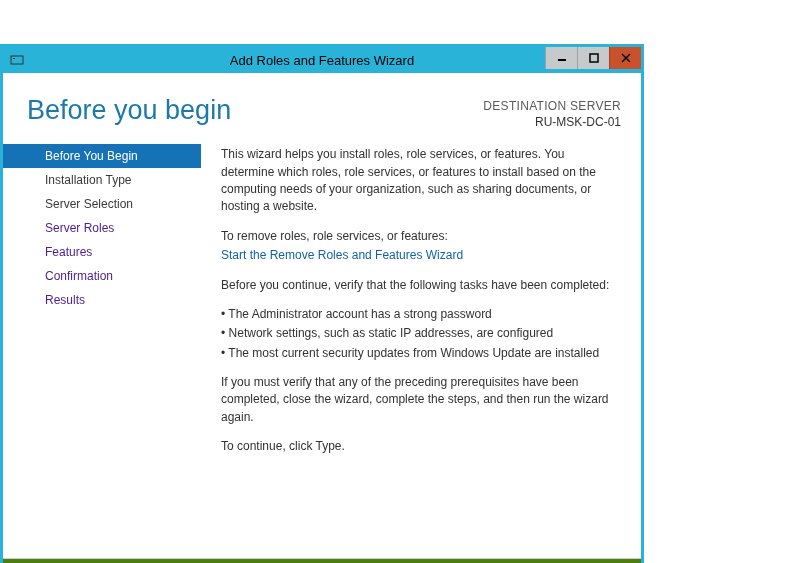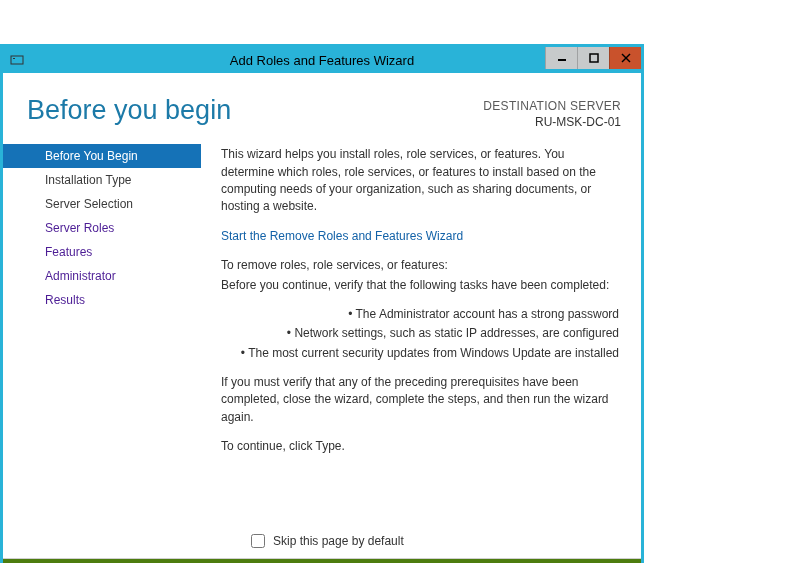--- a/index.html
+++ b/index.html
@@ -102,21 +102,21 @@
     padding: 2px 22px 0 20px;
     font-size: 12px;
     color: #323232;
     line-height: 1.45;
     position: relative;
   }
   .content p { margin-bottom: 12px; }
   .content .link { color: #1362a8; cursor: pointer; }
   .content ul { list-style: none; margin: 0 0 12px 0; }
   .content ul li::before { content: "• "; }
-  .content ul li { margin-bottom: 2px; text-align: right; }
+  .content ul li { margin-bottom: 2px; }
   .skip-row {
     position: absolute;
     bottom: 8px;
     left: 30px;
     display: flex; align-items: center;
     font-size: 12px;
     color: #333;
   }
   .skip-row input { margin-right: 8px; width:14px; height:14px; }
   .footer {
@@ -193,45 +193,41 @@
       <div class="nav-item">
           <span>Server Selection</span>
         </div>
       <div class="nav-item disabled">
           <span>Server Roles</span>
         </div>
       <div class="nav-item disabled">
           <span>Features</span>
         </div>
       <div class="nav-item disabled">
-          <span>Administrator</span>
+          <span>Confirmation</span>
         </div>
       <div class="nav-item disabled">
           <span>Results</span>
         </div>
     </div>
 
     <div class="content">
       <div class="content-scroll">
         <p>This wizard helps you install roles, role services, or features. You determine which roles, role services, or features to install based on the computing needs of your organization, such as sharing documents, or hosting a website.</p>
+        <p style="margin-bottom:2px">To remove roles, role services, or features:</p>
         <p><span class="link">Start the Remove Roles and Features Wizard</span></p>
-        <p style="margin-bottom:2px">To remove roles, role services, or features:</p>
         <p>Before you continue, verify that the following tasks have been completed:</p>
         <ul>
           <li>The Administrator account has a strong password</li>
           <li>Network settings, such as static IP addresses, are configured</li>
           <li>The most current security updates from Windows Update are installed</li>
         </ul>
         <p>If you must verify that any of the preceding prerequisites have been completed, close the wizard, complete the steps, and then run the wizard again.</p>
         <p>To continue, click Type.</p>
 
-        <label class="skip-row">
-          <input type="checkbox" style="">
-          <span>Skip this page by default</span>
-        </label>
       </div>
     </div>
   </div>
 
   <div class="footer">
     <button class="btn disabled" disabled="">&lt; Previous</button>
     <button class="btn primary">Next &gt;</button>
     <button class="btn">Cancel</button>
   </div>
 

